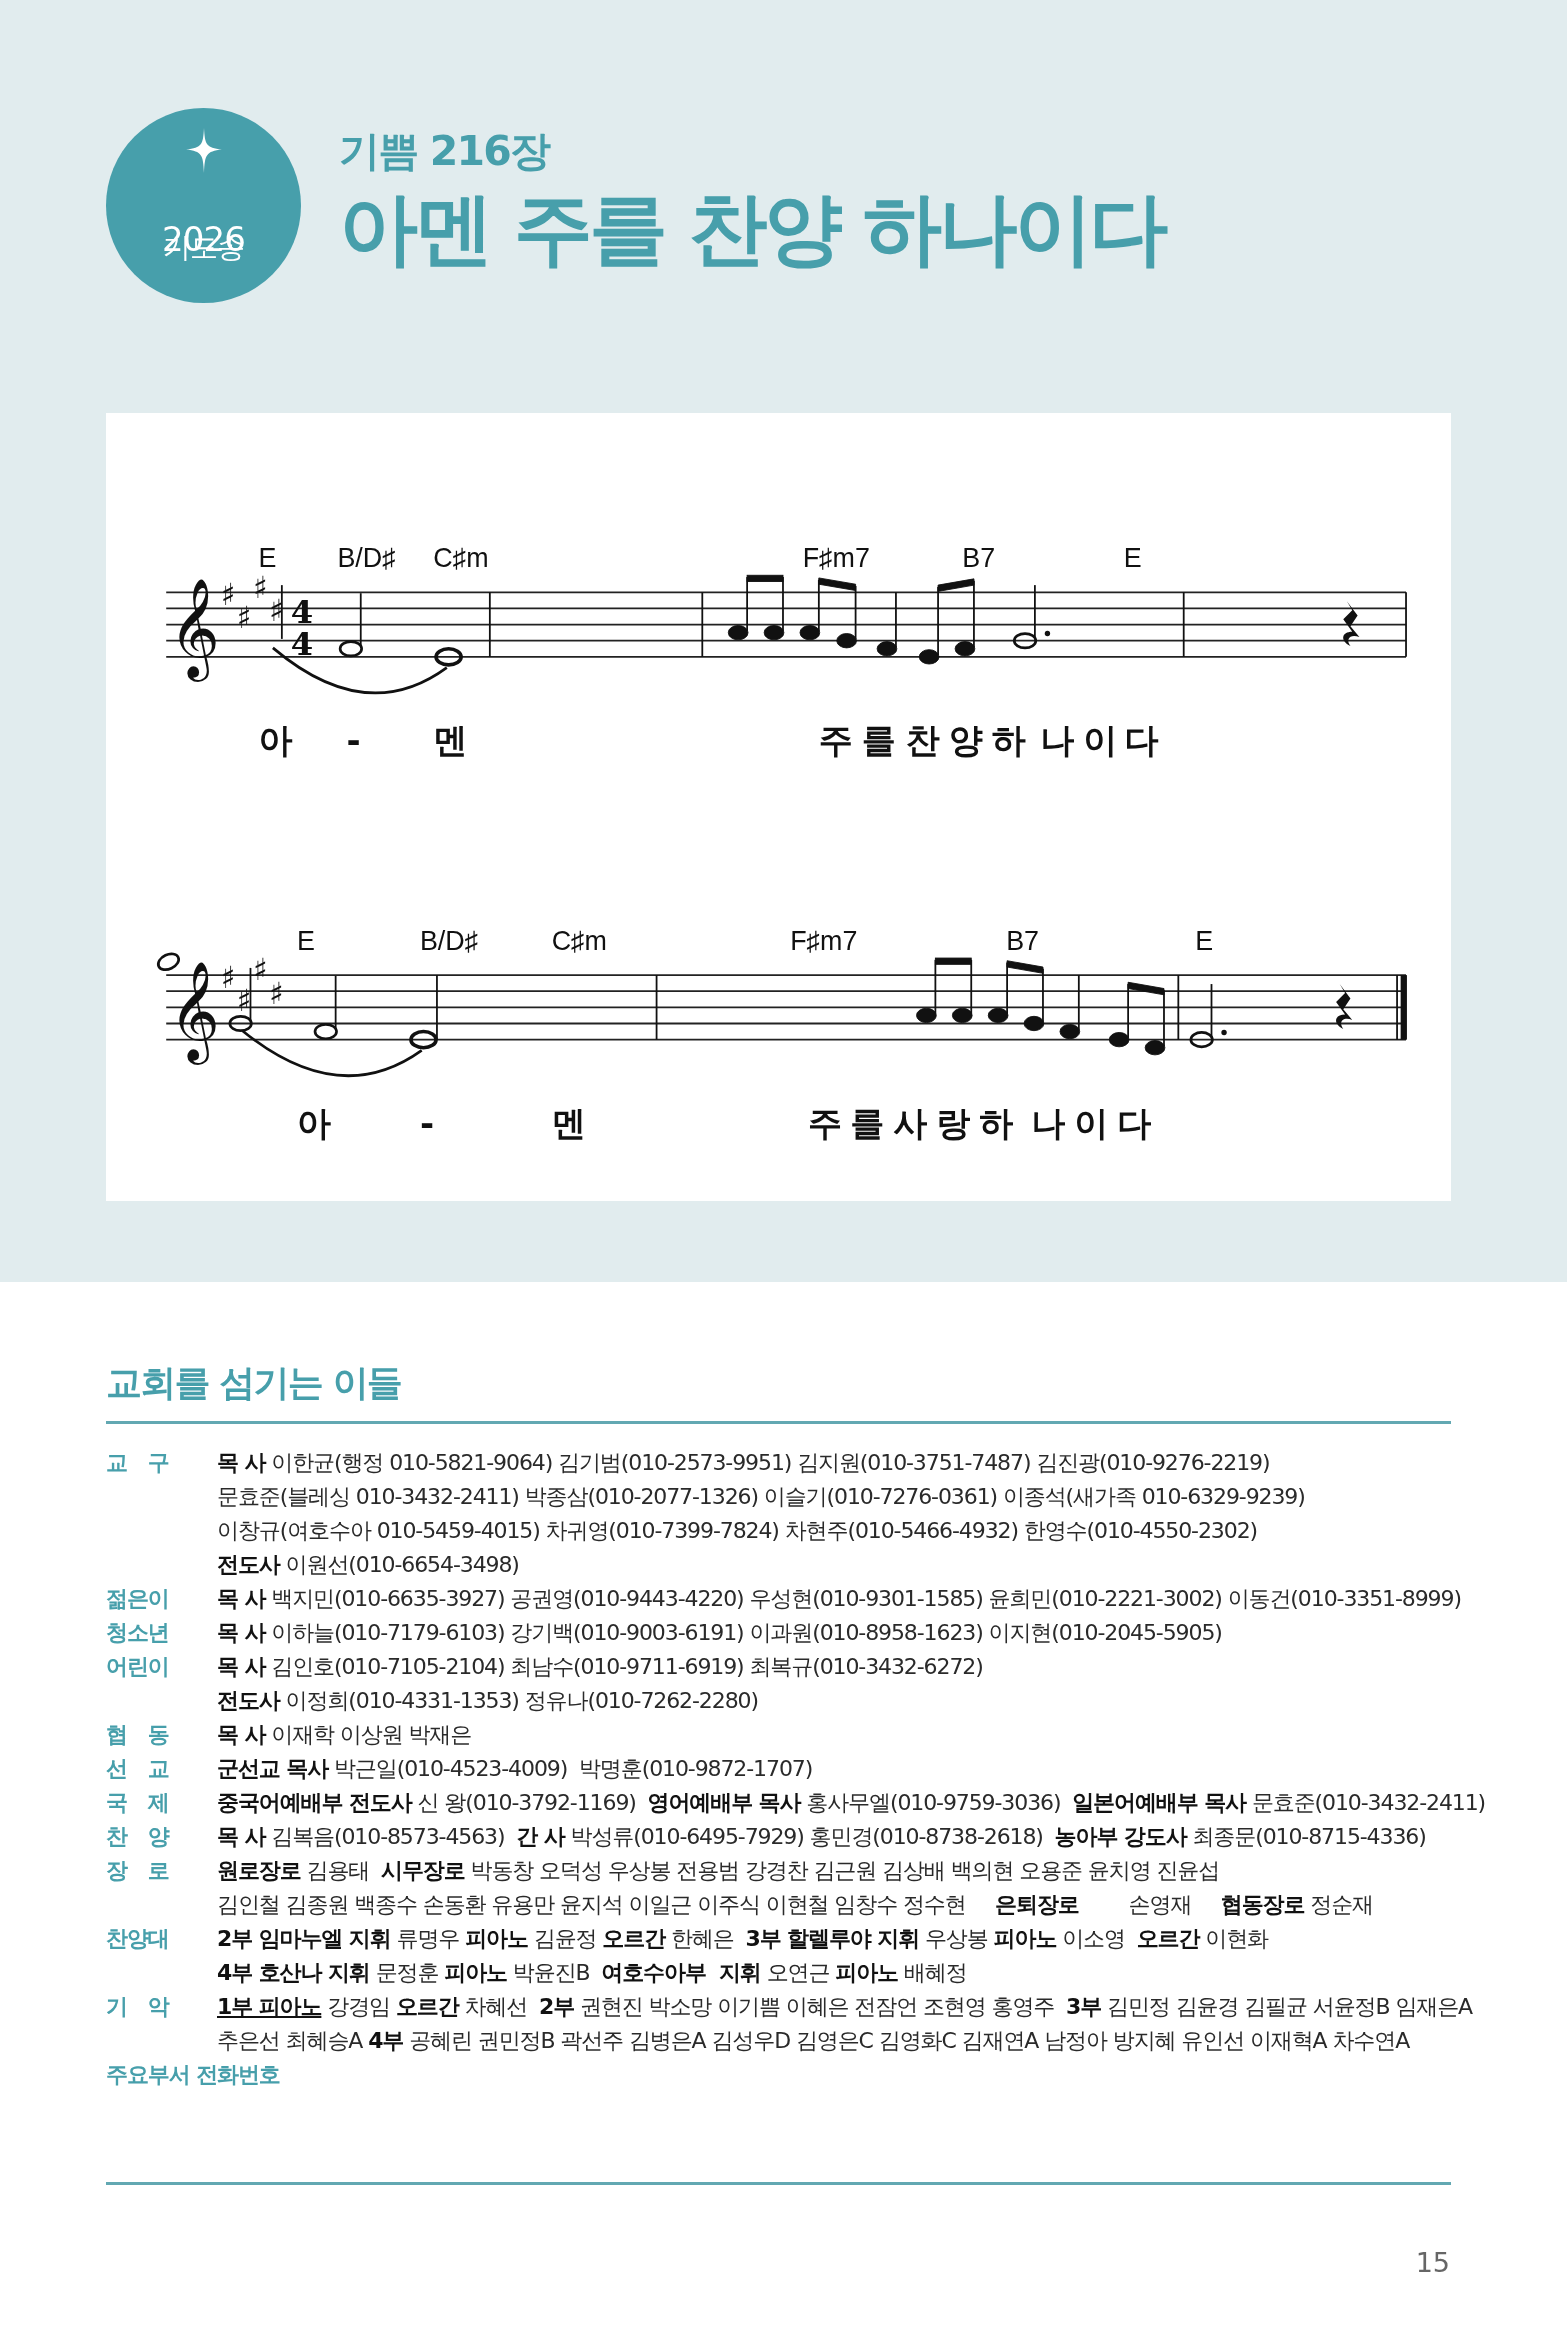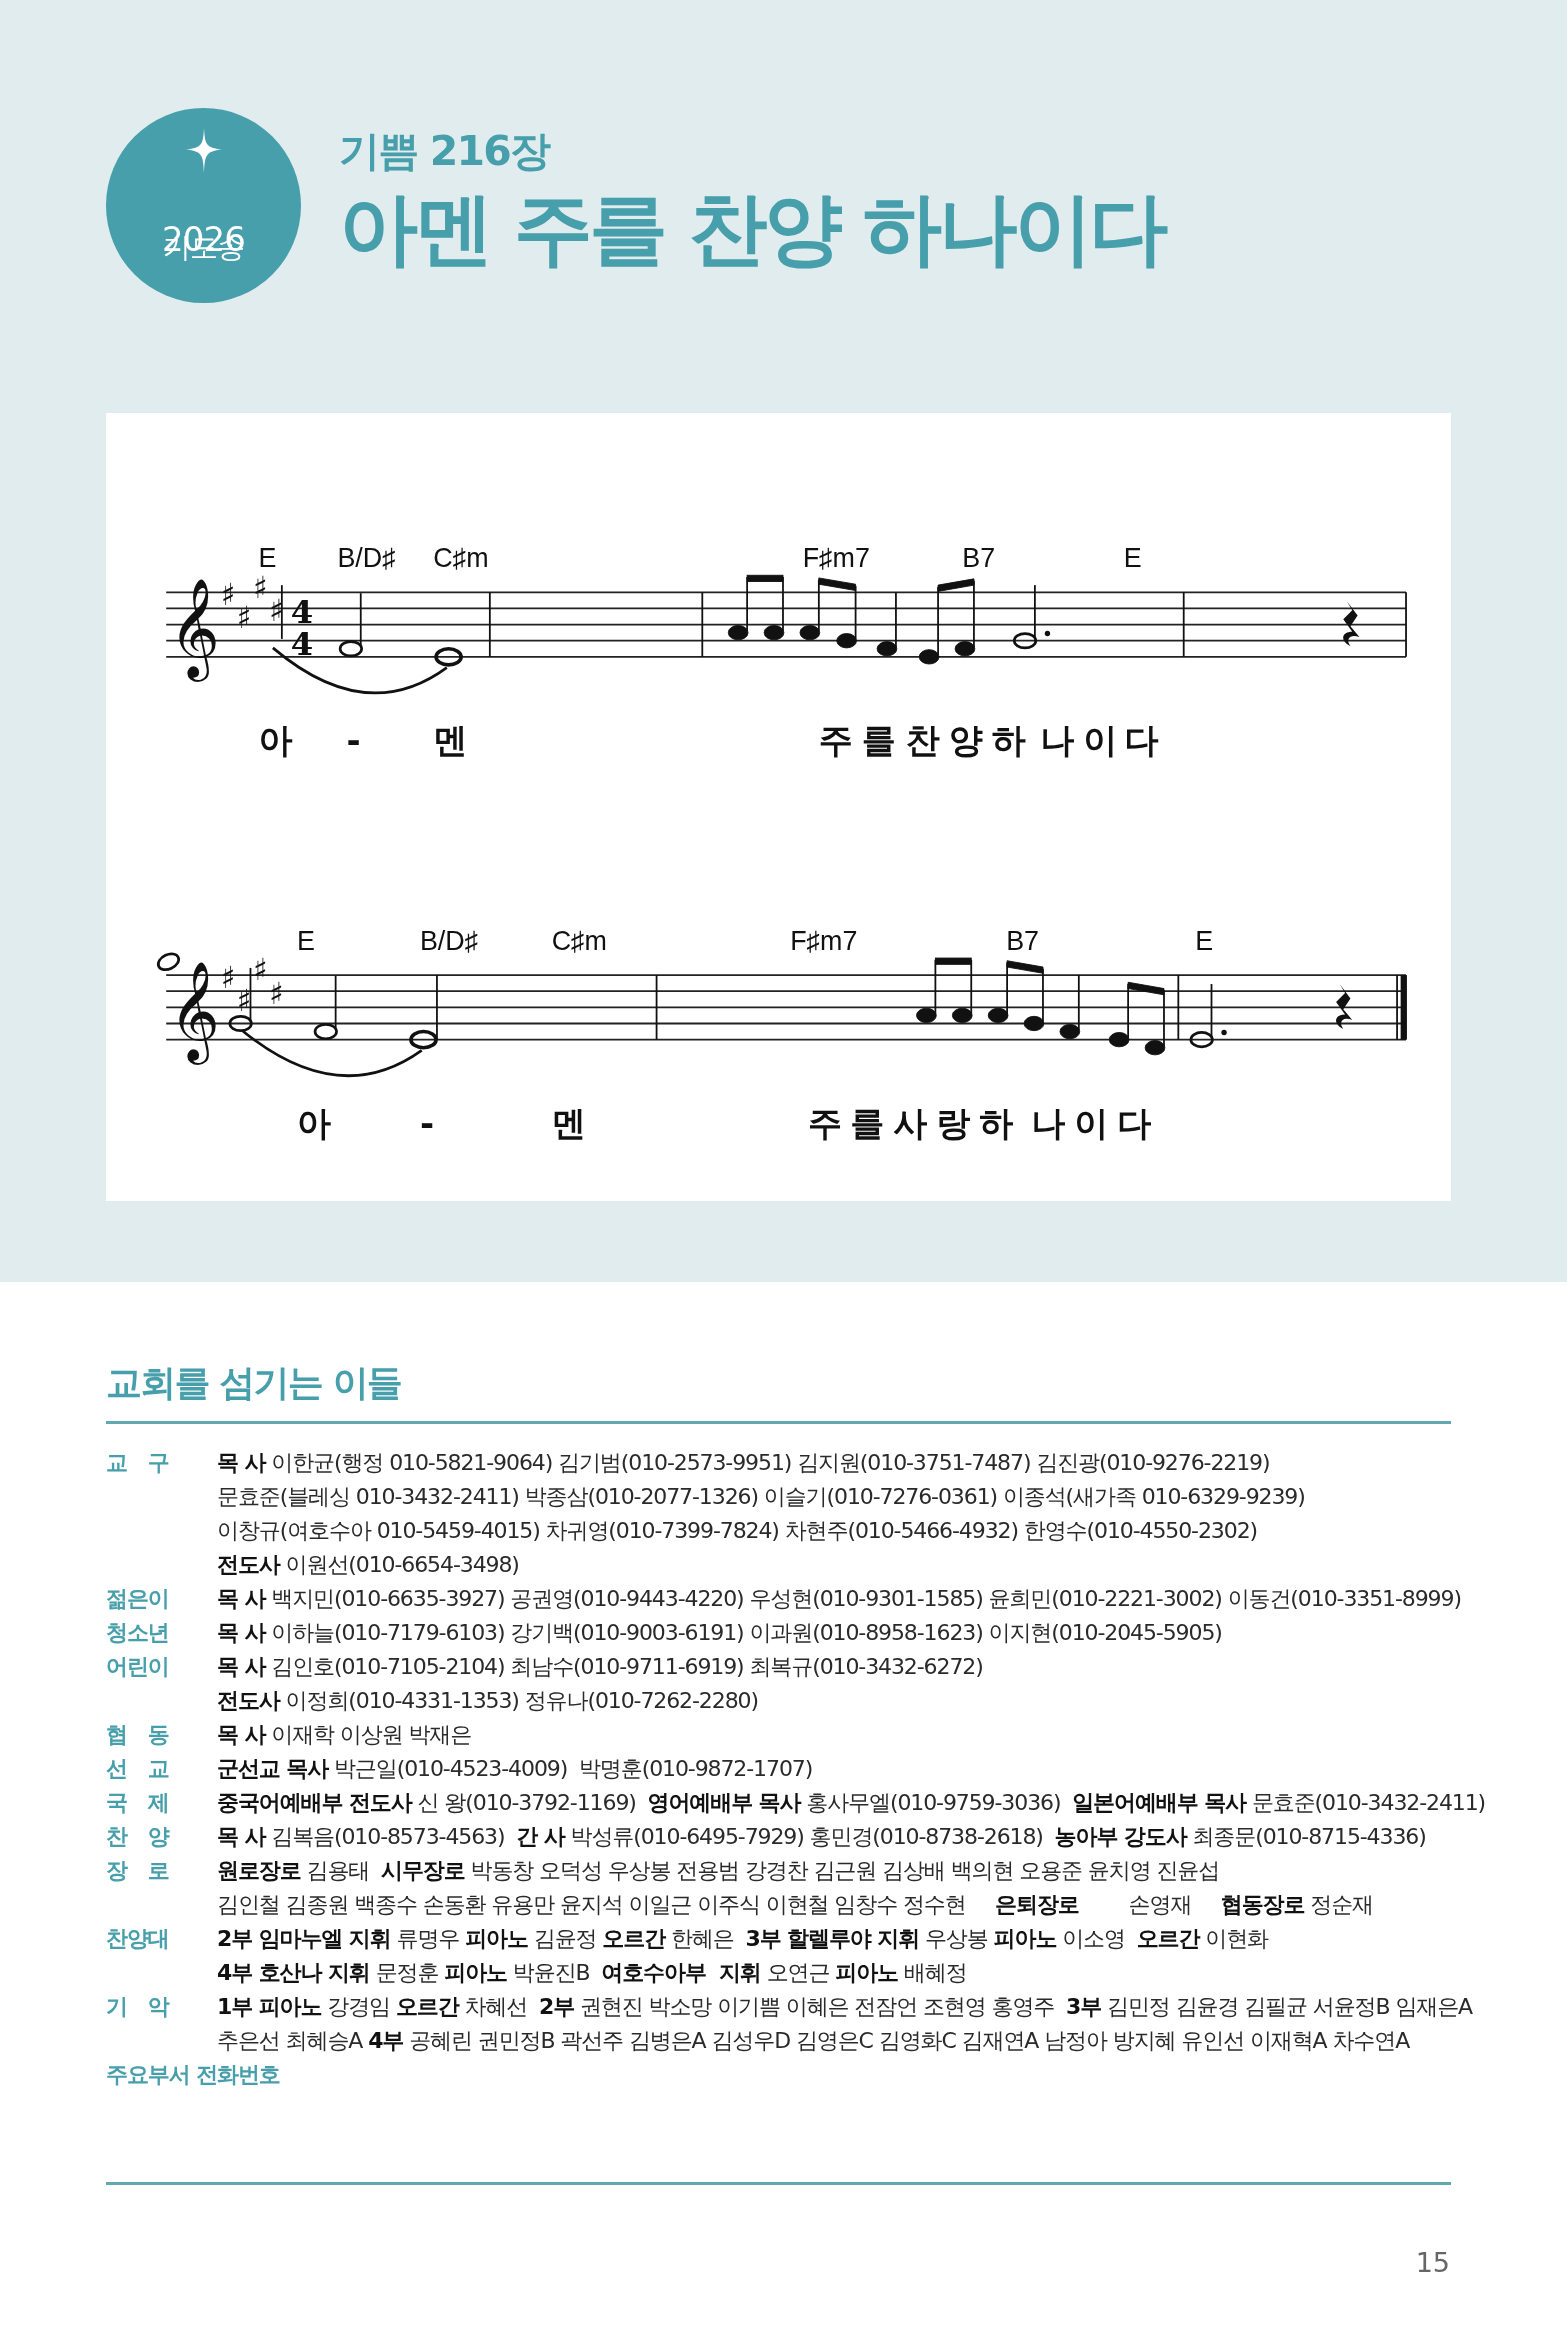--- a/index.html
+++ b/index.html
@@ -281,21 +281,21 @@
     <div class="row">
       <div class="label">찬양대</div>
       <div class="lines">
         <div class="line"><b style="white-space: pre;">2부 임마누엘 지휘</b><span style="white-space: pre;"> 류명우 </span><b style="white-space: pre;">피아노</b><span style="white-space: pre;"> 김윤정 </span><b style="white-space: pre;">오르간</b><span style="white-space: pre;"> 한혜은  </span><b style="white-space: pre;">3부 할렐루야 지휘</b><span style="white-space: pre;"> 우상봉 </span><b style="white-space: pre;">피아노</b><span style="white-space: pre;"> 이소영  </span><b style="white-space: pre;">오르간</b><span style="white-space: pre;"> 이현화</span></div>
         <div class="line"><b style="white-space: pre;">4부 호산나 지휘</b><span style="white-space: pre;"> 문정훈 </span><b style="white-space: pre;">피아노</b><span style="white-space: pre;"> 박윤진B  </span><b style="white-space: pre;">여호수아부  지휘</b><span style="white-space: pre;"> 오연근 </span><b style="white-space: pre;">피아노</b><span style="white-space: pre;"> 배혜정</span></div>
       </div>
     </div>
     <div class="row">
       <div class="label">기　악</div>
       <div class="lines">
-        <div class="line"><b style="white-space: pre;">1부 피아노</b><span style="white-space: pre;"> 강경임 </span><b style="white-space: pre;">오르간</b><span style="white-space: pre;"> 차혜선  </span><b style="white-space: pre;">2부</b><span style="white-space: pre;"> 권현진 박소망 이기쁨 이혜은 전잠언 조현영 홍영주  </span><b style="white-space: pre;">3부</b><span style="white-space: pre;"> 김민정 김윤경 김필균 서윤정B 임재은A</span></div>
+        <div class="line"><b style="white-space: pre; text-decoration: underline;">1부 피아노</b><span style="white-space: pre;"> 강경임 </span><b style="white-space: pre;">오르간</b><span style="white-space: pre;"> 차혜선  </span><b style="white-space: pre;">2부</b><span style="white-space: pre;"> 권현진 박소망 이기쁨 이혜은 전잠언 조현영 홍영주  </span><b style="white-space: pre;">3부</b><span style="white-space: pre;"> 김민정 김윤경 김필균 서윤정B 임재은A</span></div>
         <div class="line"><span style="white-space: pre;">추은선 최혜승A </span><b style="white-space: pre;">4부</b><span style="white-space: pre;"> 공혜린 권민정B 곽선주 김병은A 김성우D 김영은C 김영화C 김재연A 남정아 방지혜 유인선 이재혁A 차수연A</span></div>
       </div>
     </div>
     <div class="row phone">
       <div class="label">주요부서 전화번호</div>
     </div>
   </div>
 
 <div class="rule bottom"></div>
 <div class="page-no">15</div>

